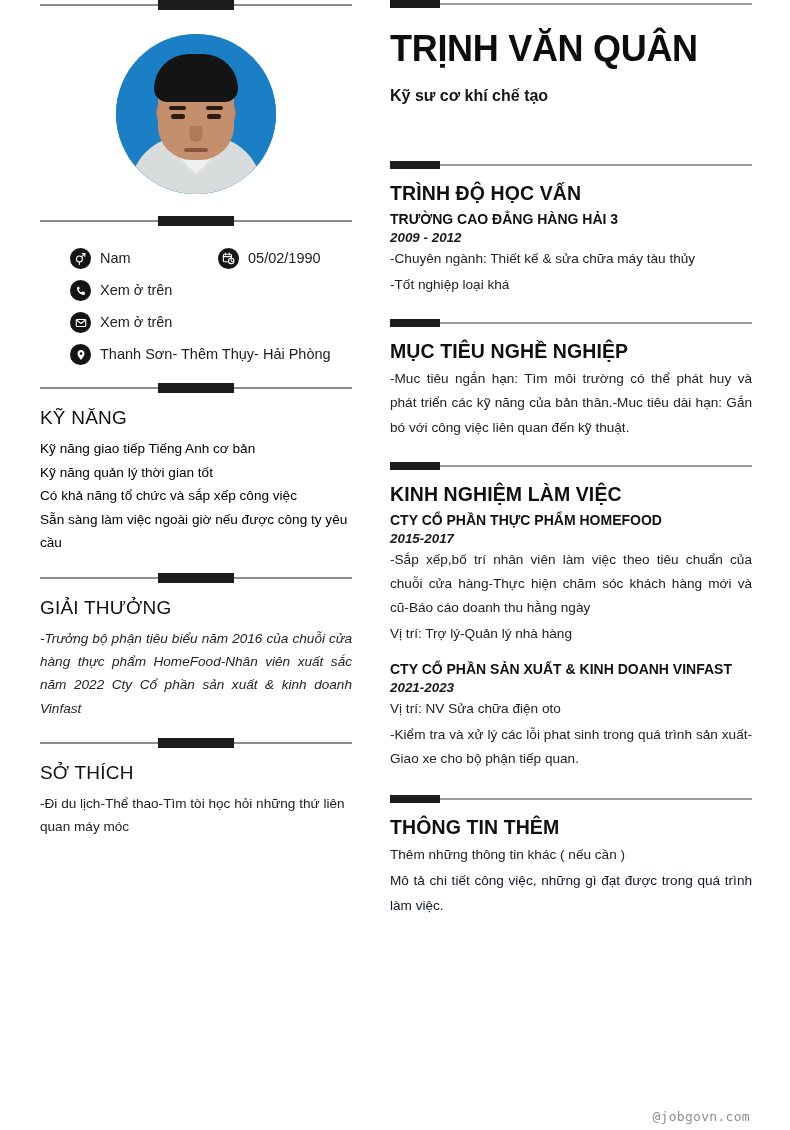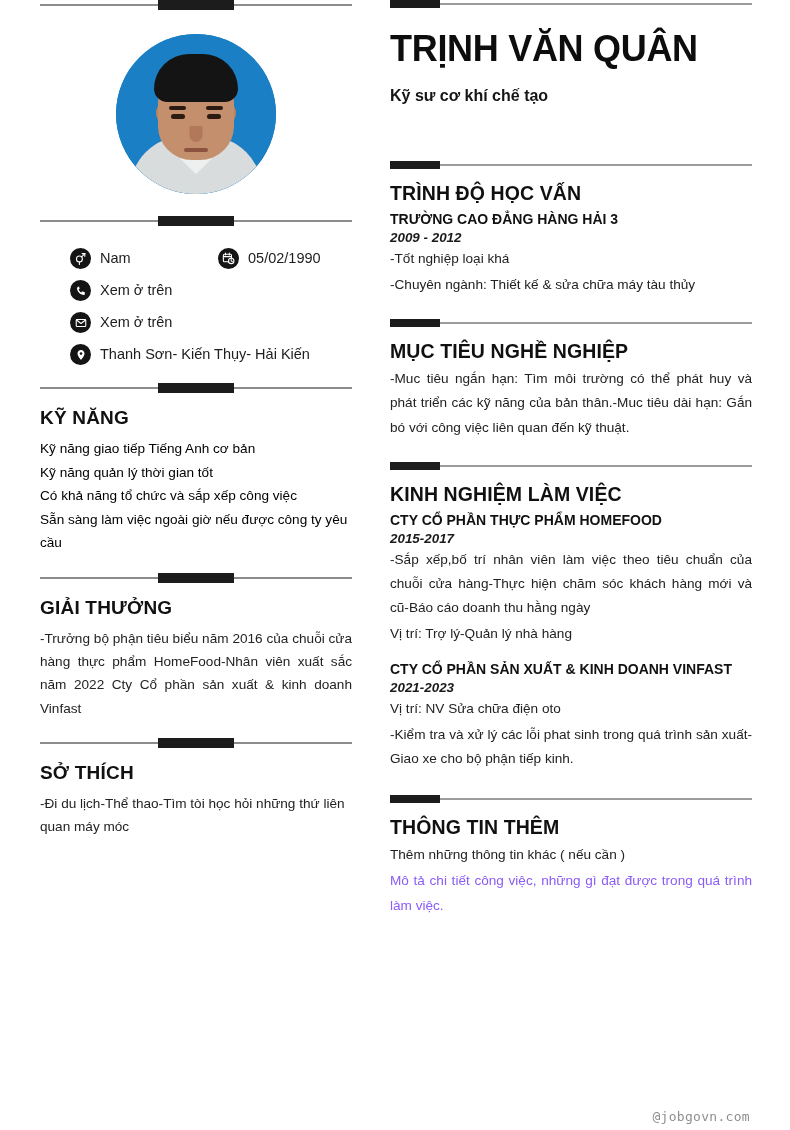--- a/index.html
+++ b/index.html
@@ -170,32 +170,32 @@
   .c-text {
     font-size: 14.5px;
     color: #1d1d1d;
     line-height: 1.25;
     white-space: nowrap;
   }
 
   .sec-left { margin-top: 18px; }
   .h-left {
     font-size: 19px;
-    font-weight: bold;
+    font-weight: normal;
     letter-spacing: 0.2px;
     margin: 14px 0 8px 0;
     color: #111;
   }
   .p-left {
     font-size: 13.6px;
     line-height: 1.72;
     color: #232323;
     margin: 0;
   }
-  .p-left.justify { text-align: justify; }
+  .p-left.justify { text-align: justify; font-style: italic; }
   .skill-line {
     font-size: 13.6px;
     line-height: 1.73;
     color: #000000;
   }
 
   
   .col-right {
     width: 420px;
     box-sizing: border-box;
@@ -256,21 +256,21 @@
     margin: 3px 0 2px 0;
     color: #1a1a1a;
   }
   .p-right {
     font-size: 13.6px;
     line-height: 1.78;
     color: #222;
     margin: 2px 0 0 0;
   }
   .p-right.justify { text-align: justify; }
-  .p-right.muted { color: #8b5cf6; }
+  .p-right.muted { color: #0f172a; }
 
   .sec-right { margin-bottom: 6px; }
 
   .watermark {
     position: absolute;
     right: 40px;
     bottom: 6px;
     font-family: "DejaVu Sans Mono", "Liberation Mono", monospace;
     font-size: 13px;
     color: #8f8f8f;
@@ -367,21 +367,21 @@
         </div>
 
         <div class="c-row">
           <div class="c-item">
             <span class="c-ico">
               <svg width="12" height="12" viewBox="0 0 24 24" fill="#fff">
                 <path d="M12 2.2c-3.9 0-7 3.1-7 7 0 5.2 7 12.6 7 12.6s7-7.4 7-12.6c0-3.9-3.1-7-7-7z"></path>
                 <circle cx="12" cy="9.2" r="2.6" fill="#141414"></circle>
               </svg>
             </span>
-            <span class="c-text">Thanh Sơn- Kiến Thụy- Hải Kiến</span>
+            <span class="c-text">Thanh Sơn- Thêm Thụy- Hải Phòng</span>
           </div>
         </div>
       </div>
 
       <div class="sec-left">
         <div class="div-left">
           <div class="rule"></div>
           <div class="block"></div>
         </div>
         <h2 class="h-left">KỸ NĂNG</h2>
@@ -423,22 +423,22 @@
     <div class="job-title">Kỹ sư cơ khí chế tạo</div>
 
     <div class="sec-right" style="margin-top:56px;">
       <div class="div-right">
         <div class="rule"></div>
         <div class="block"></div>
       </div>
       <h2 class="h-right">TRÌNH ĐỘ HỌC VẤN</h2>
       <div class="org">TRƯỜNG CAO ĐẲNG HÀNG HẢI 3</div>
       <div class="years">2009 - 2012</div>
+      <p class="p-right">-Chuyên ngành: Thiết kế &amp; sửa chữa máy tàu thủy</p>
       <p class="p-right">-Tốt nghiệp loại khá</p>
-      <p class="p-right">-Chuyên ngành: Thiết kế &amp; sửa chữa máy tàu thủy</p>
     </div>
 
     <div class="sec-right" style="margin-top:22px;">
       <div class="div-right">
         <div class="rule"></div>
         <div class="block"></div>
       </div>
       <h2 class="h-right">MỤC TIÊU NGHỀ NGHIỆP</h2>
       <p class="p-right justify">-Muc tiêu ngắn hạn: Tìm môi trường có thể phát huy và phát triển các kỹ năng của bản thân.-Muc tiêu dài hạn: Gắn bó với công việc liên quan đến kỹ thuật.</p>
     </div>
@@ -454,21 +454,21 @@
         <div class="org">CTY  CỔ PHẦN THỰC PHẨM HOMEFOOD</div>
         <div class="years">2015-2017</div>
         <p class="p-right justify">-Sắp xếp,bố trí nhân viên làm việc theo tiêu chuẩn của chuỗi cửa hàng-Thực hiện chăm sóc khách hàng mới và cũ-Báo cáo doanh thu hằng ngày</p>
         <p class="p-right">Vị trí: Trợ lý-Quản lý nhà hàng</p>
       </div>
 
       <div style="margin-top:14px;">
         <div class="org">CTY  CỔ PHẦN SẢN XUẤT &amp; KINH DOANH VINFAST</div>
         <div class="years">2021-2023</div>
         <p class="p-right">Vị trí: NV Sửa chữa điện oto</p>
-        <p class="p-right justify">-Kiểm tra và xử lý các lỗi phat sinh trong quá trình sản xuất-Giao xe cho bộ phận tiếp kinh.</p>
+        <p class="p-right justify">-Kiểm tra và xử lý các lỗi phat sinh trong quá trình sản xuất-Giao xe cho bộ phận tiếp quan.</p>
       </div>
     </div>
 
     <div class="sec-right" style="margin-top:24px;">
       <div class="div-right">
         <div class="rule"></div>
         <div class="block"></div>
       </div>
       <h2 class="h-right">THÔNG TIN THÊM</h2>
       <p class="p-right">Thêm những thông tin khác ( nếu cần )</p>

